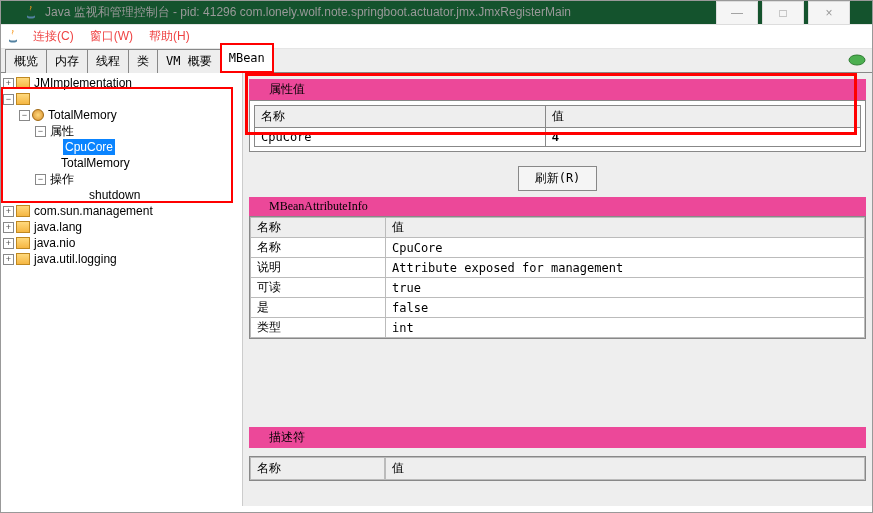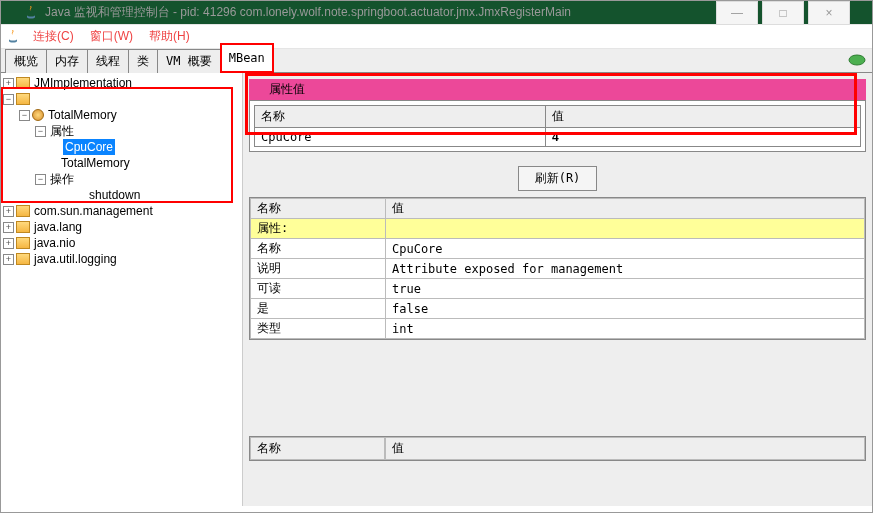--- a/index.html
+++ b/index.html
@@ -160,31 +160,28 @@
               <td><b>4</b></td>
             </tr>
       </tbody>
         </table>
     </div>
 
     <div class="refresh-row">
       <button class="refresh-btn">刷新(R)</button>
     </div>
 
+    <div class="section-title">MBeanAttributeInfo</div>
     <div class="section-box">
       <table class="info-table">
         <tbody>
             <tr>
               <td style="width:135px;background:#eeeeee">名称</td>
               <td style="background:#eeeeee">值</td>
             </tr>
-        <tr class="hl">
-              <td>属性:</td>
-              <td></td>
-            </tr>
         <tr>
               <td>名称</td>
               <td>CpuCore</td>
             </tr>
         <tr>
               <td>说明</td>
               <td>Attribute exposed for management</td>
             </tr>
         <tr>
               <td>可读</td>
@@ -197,20 +194,21 @@
         <tr>
               <td>类型</td>
               <td>int</td>
             </tr>
       </tbody>
         </table>
     </div>
 
     <div style="height:80px"></div>
 
+    <div class="section-title">描述符</div>
     <div class="desc-box">
       <div class="desc-header">
         <div>名称</div>
         <div>值</div>
       </div>
     </div>
   </div>
 </div>
 
 </body></html>

